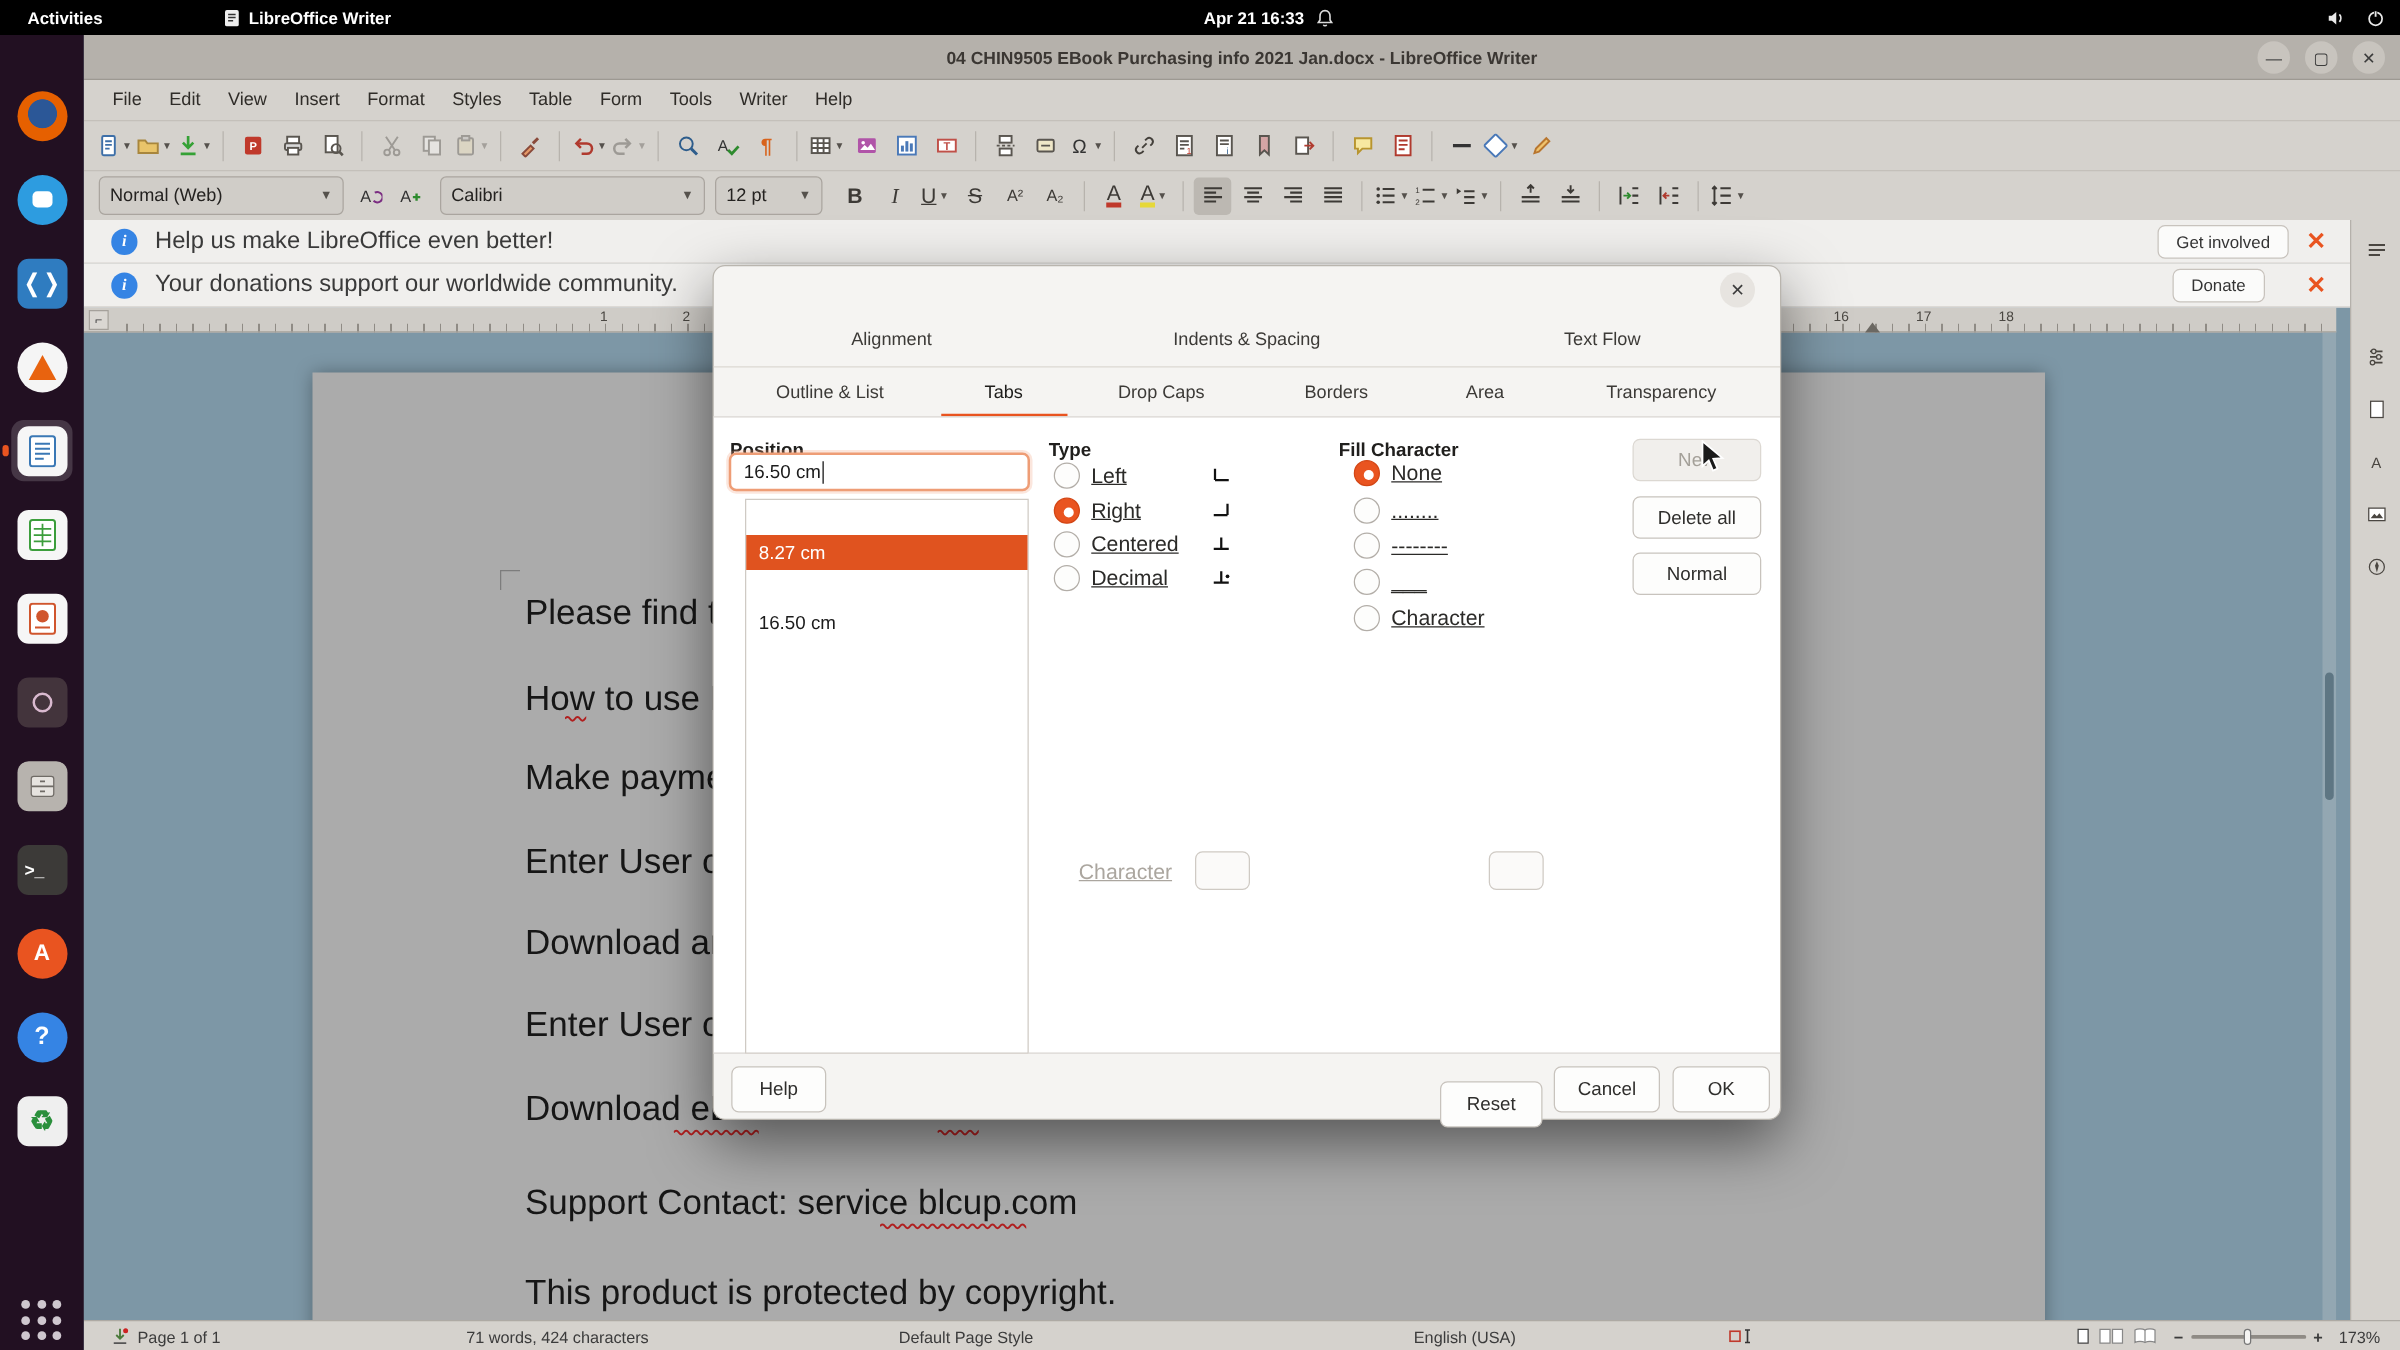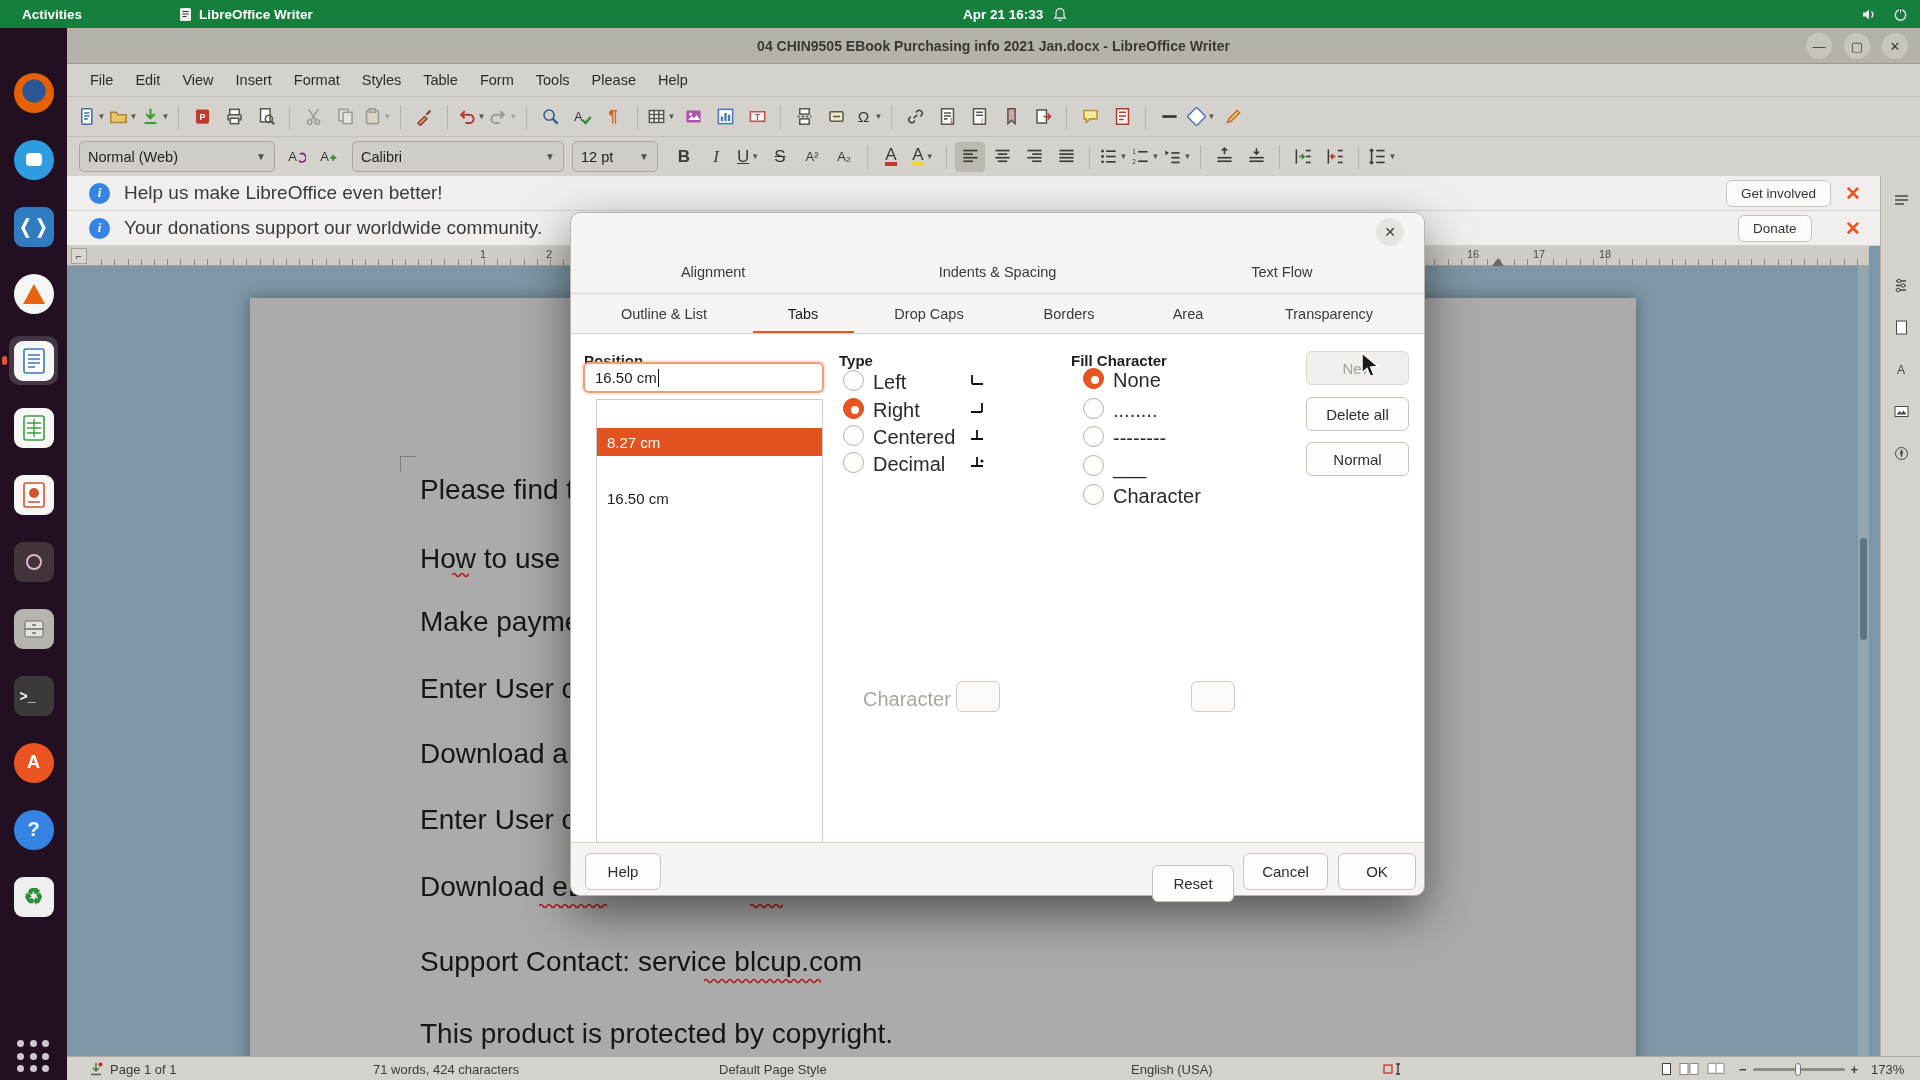--- a/index.html
+++ b/index.html
@@ -1,21 +1,21 @@
 <!DOCTYPE html>
 <html><head>
 <meta charset="utf-8">
 <style>
   * { margin:0; padding:0; box-sizing:border-box; }
   html,body { width:1920px; height:1080px; overflow:hidden; background:#444; }
   body { font-family:"Liberation Sans", sans-serif; position:relative; }
   #screen { position:absolute; inset:0; width:1920px; height:1080px; background:#7d97a6; }
 
   
-  #topbar { position:absolute; left:0; top:0; width:1920px; height:28px; background:#15803d; color:#fff;
+  #topbar { position:absolute; left:0; top:0; width:1920px; height:28px; background:#000000; color:#fff;
             display:flex; align-items:center; font-size:13.5px; font-weight:bold; z-index:60; }
   #topbar .activities { padding:0 22px; }
   #topbar .appname { display:flex; align-items:center; gap:7px; margin-left:75px; }
   #topbar .clock { position:absolute; left:963px; display:flex; align-items:center; gap:10px; }
   #topbar .tr-icons { position:absolute; right:12px; display:flex; align-items:center; gap:16px; }
 
   
   #dock { position:absolute; left:0; top:28px; width:67px; height:1052px; background:#221022; z-index:55; }
   .dock-item { position:absolute; left:9px; width:49px; height:49px; border-radius:10px;
                display:flex; align-items:center; justify-content:center; }
@@ -123,21 +123,21 @@
                border:2px solid #ee9d76; border-radius:6px; box-shadow:0 0 0 2px rgba(238,157,118,.25);
                display:flex; align-items:center; padding-left:10px; font-size:15px; color:#1c1c1c; }
   #pos-caret { width:1.5px; height:18px; background:#111; margin-left:1px; }
   #pos-list { position:absolute; left:25px; top:65px; width:227px; height:444px; background:#fff;
               border:1px solid #cfcac4; }
   .lrow { height:28px; display:flex; align-items:center; padding-left:10px; font-size:15px; color:#1c1c1c;margin-top:28px; }
   .lrow.sel { background:#e0531f; color:#fff; }
   .radio { position:absolute; width:21px; height:21px; border-radius:50%; background:#fdfdfc; border:1px solid #b3aea8; }
   .radio.on { background:#e95420; border-color:#d34615; }
   .radio.on::after { content:""; position:absolute; left:6.5px; top:6.5px; width:8px; height:8px; border-radius:50%; background:#fff; }
-  .rlabel { position:absolute; font-size:20px; color:#2b2a28; white-space:nowrap; }
+  .rlabel { position:absolute; font-size:17px; color:#2b2a28; white-space:nowrap;text-decoration:underline; }
   .rlabel.dis, .grouplabel.dis { color:#aba69f; font-weight:normal; }
   .tabglyph { position:absolute; width:16px; height:14px; }
   .mini-input { position:absolute; width:44px; height:31px; background:#fbfaf9; border:1px solid #cfcac4; border-radius:6px; }
   .dlg-btn { position:absolute; height:34px; background:#fdfdfc; border:1px solid #c8c3bd; border-radius:6px;
              font-size:15px; color:#2f2e2c; display:flex; align-items:center; justify-content:center; }
   .dlg-btn.disabled { background:#f1efec; border-color:#dcd8d2; color:#a4a099; }
   #dlg-footer { position:absolute; left:0; top:630px; width:100%; height:54px; }
 
   #mouse-cursor { position:absolute; left:1360px; top:352px; z-index:70; }
 </style>
@@ -270,21 +270,21 @@
   <div id="menubar">
       <span class="mitem">File</span>
       <span class="mitem">Edit</span>
       <span class="mitem">View</span>
       <span class="mitem">Insert</span>
       <span class="mitem">Format</span>
       <span class="mitem">Styles</span>
       <span class="mitem">Table</span>
       <span class="mitem">Form</span>
       <span class="mitem">Tools</span>
-      <span class="mitem">Please</span>
+      <span class="mitem">Writer</span>
       <span class="mitem">Help</span>
     </div>
 
   <div class="toolbar" id="toolbar-std">
       <span class="tbtn">
         <svg viewBox="0 0 16 16" fill="none" stroke-width="1.3">
           <rect x="4" y="1.5" width="8.5" height="13" rx="1" fill="#fff" stroke="#3d6fa8"></rect>
           <path d="M6 5h4.5M6 7.5h4.5M6 10h3" stroke="#3d6fa8"></path>
         </svg>
         <span class="drop">▼</span>

